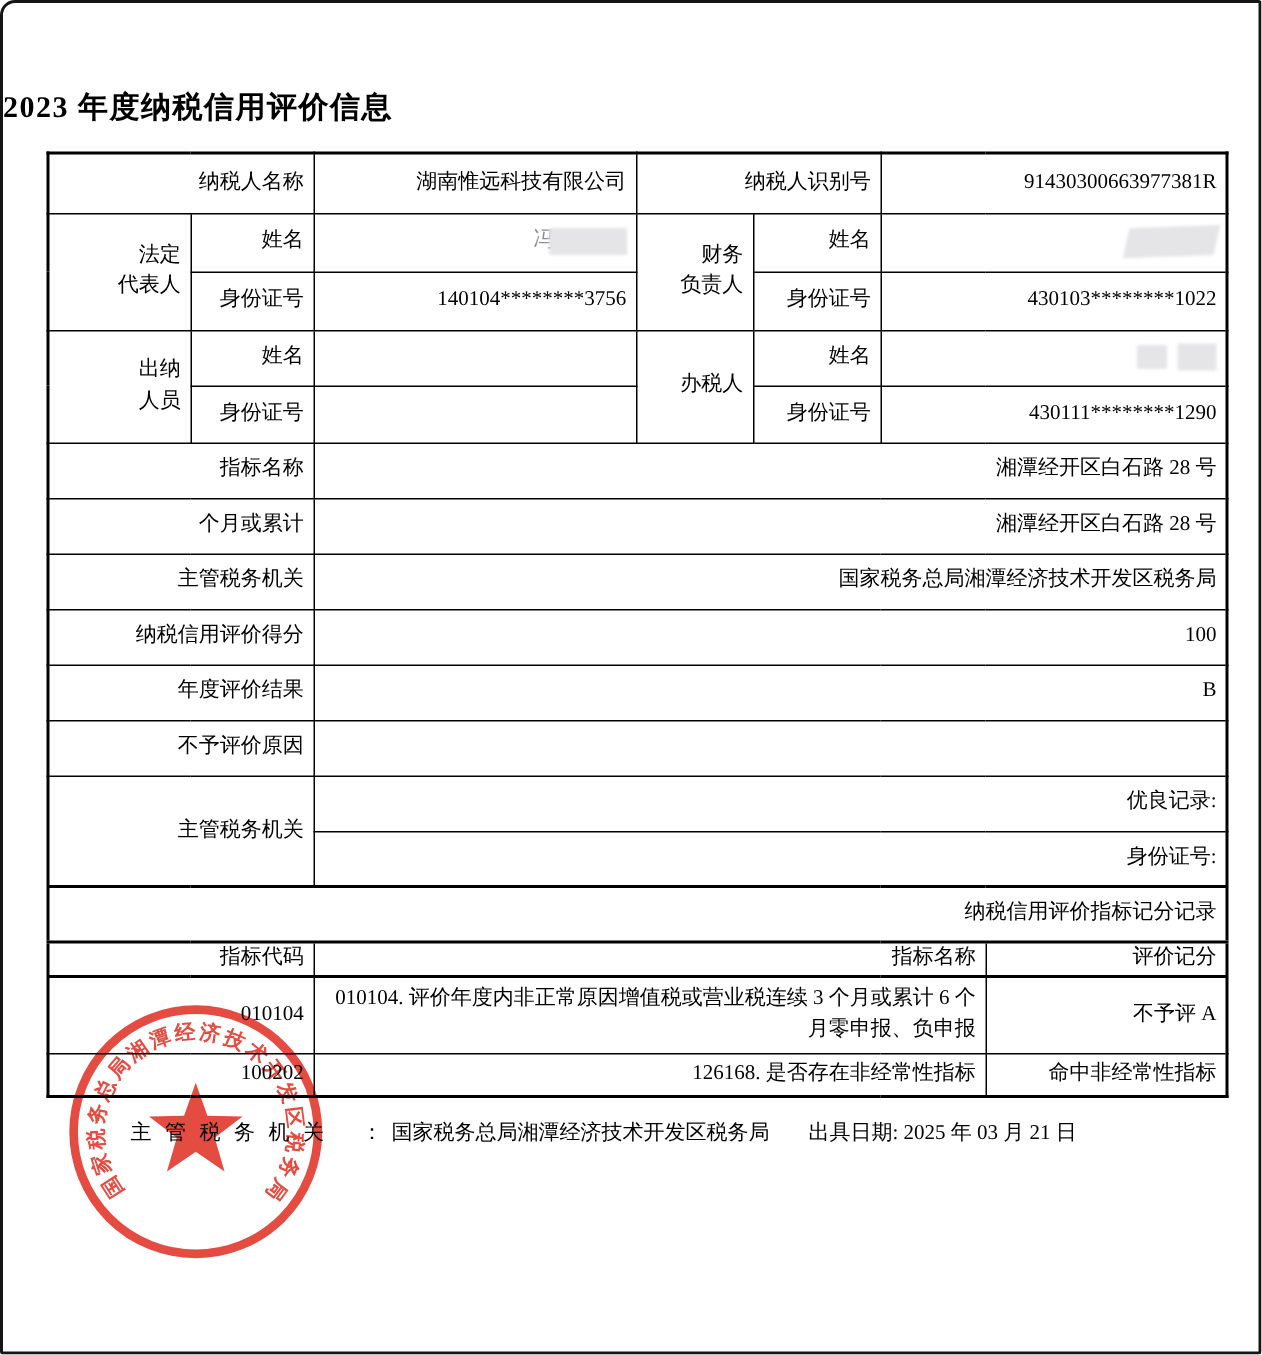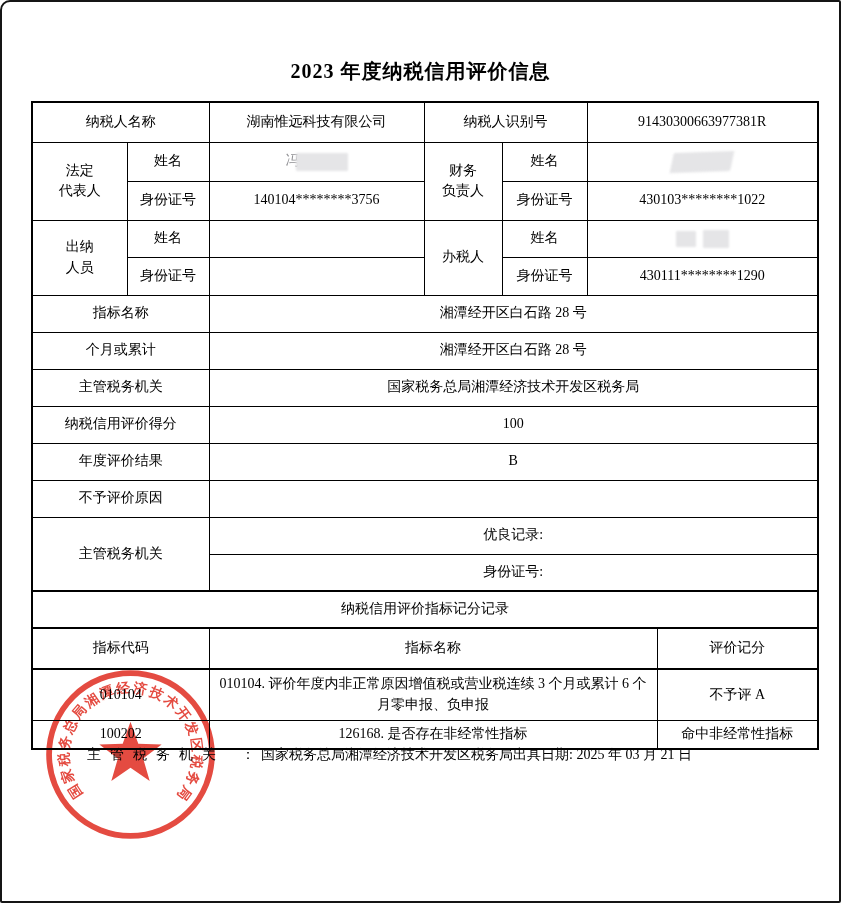--- a/index.html
+++ b/index.html
@@ -8,50 +8,50 @@
     font-family:"Liberation Serif","DejaVu Serif",serif;
     color:#000;
   }
   .page {
     position:absolute; left:0; top:0; width:841px; height:903px;
     box-sizing:border-box; border:2px solid #151515;
     border-radius:10px 2px 2px 2px; background:#fff; overflow:hidden;
   }
   .doc-title {
     position:absolute; top:56px; left:0; right:0;
-    text-align:center; font-size:20px; font-weight:bold; letter-spacing:1px;
+    font-size:20px; font-weight:bold; letter-spacing:1px;
   }
   table.info {
     position:absolute; left:29px; top:99px; width:786px;
     border-collapse:collapse; table-layout:fixed;
     border:2px solid #000;
   }
   table.info td {
     border:1px solid #000; font-size:14px; padding:0 6px;
-    text-align:center; vertical-align:middle; overflow:hidden;
+    text-align:right; vertical-align:middle; overflow:hidden;
     line-height:1.45;
   }
   td.lbl { text-align:left; padding-left:9px; }
   td.ctr2 { white-space:pre-line; text-align:center; }
   tr.thick td { border-top-width:2px; }
   tr.thickb td { border-bottom-width:2px; }
   .redact {
     background:#e5e5e7; filter:blur(1px); display:inline-block;
     vertical-align:middle; border-radius:1px;
   }
   .red-wrap { position:relative; display:inline-block; }
   .faint { color:#8f8f93; }
   .footer {
     position:absolute; left:30px; top:744px; width:786px;
     font-size:14px; display:flex; align-items:flex-start; white-space:nowrap;
   }
   .f-label { margin-left:55px; letter-spacing:9px; }
   .f-colon { margin-left:16px; }
   .f-auth { margin-left:6px; }
-  .f-date { }
+  .f-date { margin-left:26px; }
   .seal {
     position:absolute; left:40px; top:664px; width:177px; height:177px;
     mix-blend-mode:multiply; opacity:0.92; pointer-events:none;
   }
   .seal text {
     font-family:"Liberation Serif","DejaVu Serif",serif;
     font-size:15.5px; letter-spacing:2.4px; font-weight:bold;
   }
 </style>
 </head>
@@ -151,21 +151,21 @@
       <td colspan="2" rowspan="2" class="lbl">主管税务机关</td>
       <td colspan="5" class="lbl">优良记录:</td>
     </tr>
     <tr style="height:37px">
       <td colspan="5" class="lbl">身份证号:</td>
     </tr>
 
     <tr class="thick" style="height:37px">
       <td colspan="7">纳税信用评价指标记分记录</td>
     </tr>
-    <tr class="thick thickb" style="height:41px">
+    <tr class="thick thickb" style="height:23px">
       <td colspan="2">指标代码</td>
       <td colspan="4">指标名称</td>
       <td>评价记分</td>
     </tr>
     <tr style="height:51px">
       <td colspan="2">010104</td>
       <td colspan="4">010104. 评价年度内非正常原因增值税或营业税连续 3 个月或累计 6 个月零申报、负申报</td>
       <td>不予评 A</td>
     </tr>
     <tr style="height:29px">

